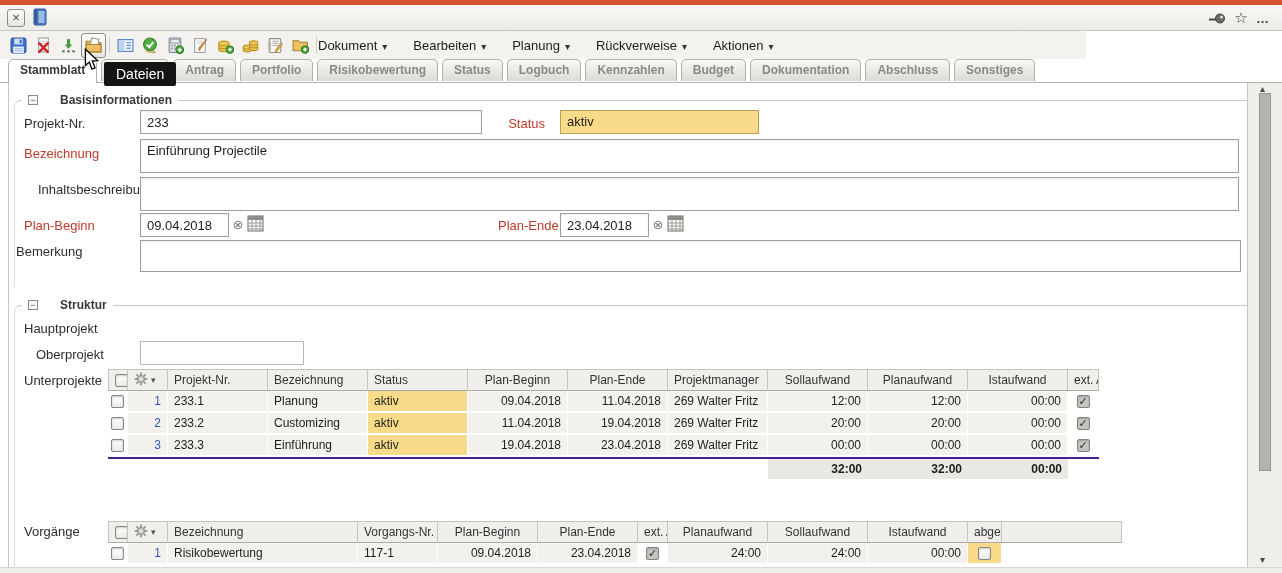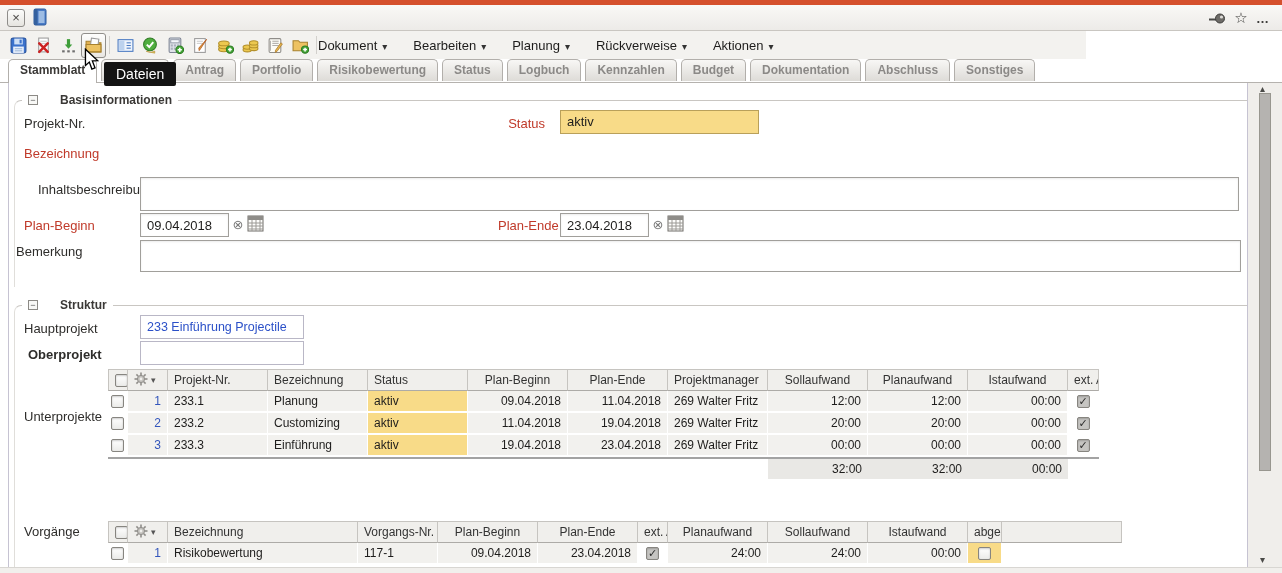--- a/index.html
+++ b/index.html
@@ -75,21 +75,21 @@
   .grid td{ background:#f2f1ee; border-right:1px solid #fff; border-bottom:2px solid #fff; height:22px;
             padding:0 6px; white-space:nowrap; overflow:hidden; color:#1e1d1c;}
   .grid th.c, .grid td.c{ text-align:center; }
   .grid th.r, .grid td.r{ text-align:right; }
   .grid td.check-cell{ background:#fff; text-align:center; padding:0 2px;}
   .grid td.num{ color:#3355bb; text-align:right; }
   .grid td.status-cell{ background:#f8db88; }
   .grid td.ext-cell{ background:#fff; text-align:center; padding:0 2px;}
   .grid td.abge-cell{ background:#f8db88; text-align:center; padding:0 2px;}
   .grid td.blank{ background:#fff; border:none; }
-  .grid tr.tot td{ background:#fff; border:none; border-top:2px solid #a3a3a3; font-weight:normal; }
+  .grid tr.tot td{ background:#fff; border:none; border-top:2px solid #4c1d95; font-weight:bold; }
   .grid tr.tot td.sum{ background:#e9e8e5; text-align:right; }
   .cb{ width:13px; height:13px; border:1px solid #878580; background:linear-gradient(#fff,#ebebe9);
        display:inline-block; vertical-align:middle; box-shadow:inset 0 1px 2px rgba(0,0,0,.2); border-radius:2px;}
   .cb.checked{ background:#c6c5c2; position:relative;}
   .cb.checked::before{ content:"✓"; position:absolute; left:1px; top:-1px; font-size:11px; font-weight:bold; color:#2b2b2b;}
   .gear-wrap{ display:inline-flex; align-items:center; gap:3px; }
   .gear-caret::before{ content:"▾"; font-size:9px; color:#555; }
   .sort-asc::before{ content:"▴"; font-size:9px; color:#aaa8a4; margin-left:4px;}
 
   
@@ -278,24 +278,26 @@
 
   <div class="abs" id="content-bg"></div>
 
   <div class="abs fieldset" id="fs-basis"></div>
   <div class="abs legend" style="left:22px;top:93px;">
     <span class="collapse"></span>
     <b>Basisinformationen</b>
   </div>
 
   <div class="abs lbl" style="left:24px;top:116px;">Projekt-Nr.</div>
+  <input class="abs inp" style="left: 140px; top: 110px; width: 342px; height: 24px;" value="233">
   <div class="abs lbl red" style="left:505px;top:116px;width:40px;text-align:right;">Status</div>
   <div class="abs status-box" style="left:560px;top:110px;width:199px;height:24px;">aktiv</div>
 
   <div class="abs lbl red" style="left:24px;top:146px;">Bezeichnung</div>
+  <textarea class="abs inp" style="left: 140px; top: 139px; width: 1099px; height: 34px;">Einführung Projectile</textarea>
 
   <div class="abs lbl" style="left:14px;top:182px;margin-left:24px;">Inhaltsbeschreibung</div>
   <textarea class="abs inp" style="left: 140px; top: 177px; width: 1099px; height: 34px;"></textarea>
 
   <div class="abs lbl red" style="left:24px;top:218px;">Plan-Beginn</div>
   <input class="abs inp" style="left: 140px; top: 213px; width: 89px; height: 24px;" value="09.04.2018">
   <div class="abs mini-btn clear-btn" style="left:231px;top:217px;width:14px;height:14px;"></div>
   <div class="abs mini-btn" style="left:247px;top:214px;">
     <svg width="17" height="19" viewBox="0 0 17 19">
         <rect x="1" y="2" width="15" height="15" fill="#fdfdfb" stroke="#6f6d69"></rect>
@@ -331,27 +333,24 @@
   <div class="abs lbl" style="left:16px;top:244px;">Bemerkung</div>
   <textarea class="abs inp" style="left: 140px; top: 240px; width: 1101px; height: 32px;"></textarea>
 
   <div class="abs fieldset" id="fs-struktur"></div>
   <div class="abs legend" style="left:22px;top:298px;">
     <span class="collapse"></span>
     <b>Struktur</b>
   </div>
 
   <div class="abs lbl" style="left:24px;top:321px;">Hauptprojekt</div>
-  <div class="abs ref-box" style="left:140px;top:315px;width:164px;height:24px;">
-    <a class="link" href="#">233 Einführung Projectile</a>
-  </div>
-  <div class="abs lbl" style="left:28px;top:347px;font-weight:bold;">Oberprojekt</div>
+  <div class="abs lbl" style="left:36px;top:347px;">Oberprojekt</div>
   <div class="abs ref-box" style="left:140px;top:341px;width:164px;height:24px;"></div>
 
-  <div class="abs lbl" style="left:24px;top:373px;margin-top:36px;">Unterprojekte</div>
+  <div class="abs lbl" style="left:24px;top:373px;">Unterprojekte</div>
 
   <table class="grid" style="left:108px;top:369px;width:991px;">
     <colgroup>
         <col style="width:20px">
         <col style="width:40px">
         <col style="width:100px">
         <col style="width:100px">
         <col style="width:100px">
         <col style="width:100px">
         <col style="width:100px">

